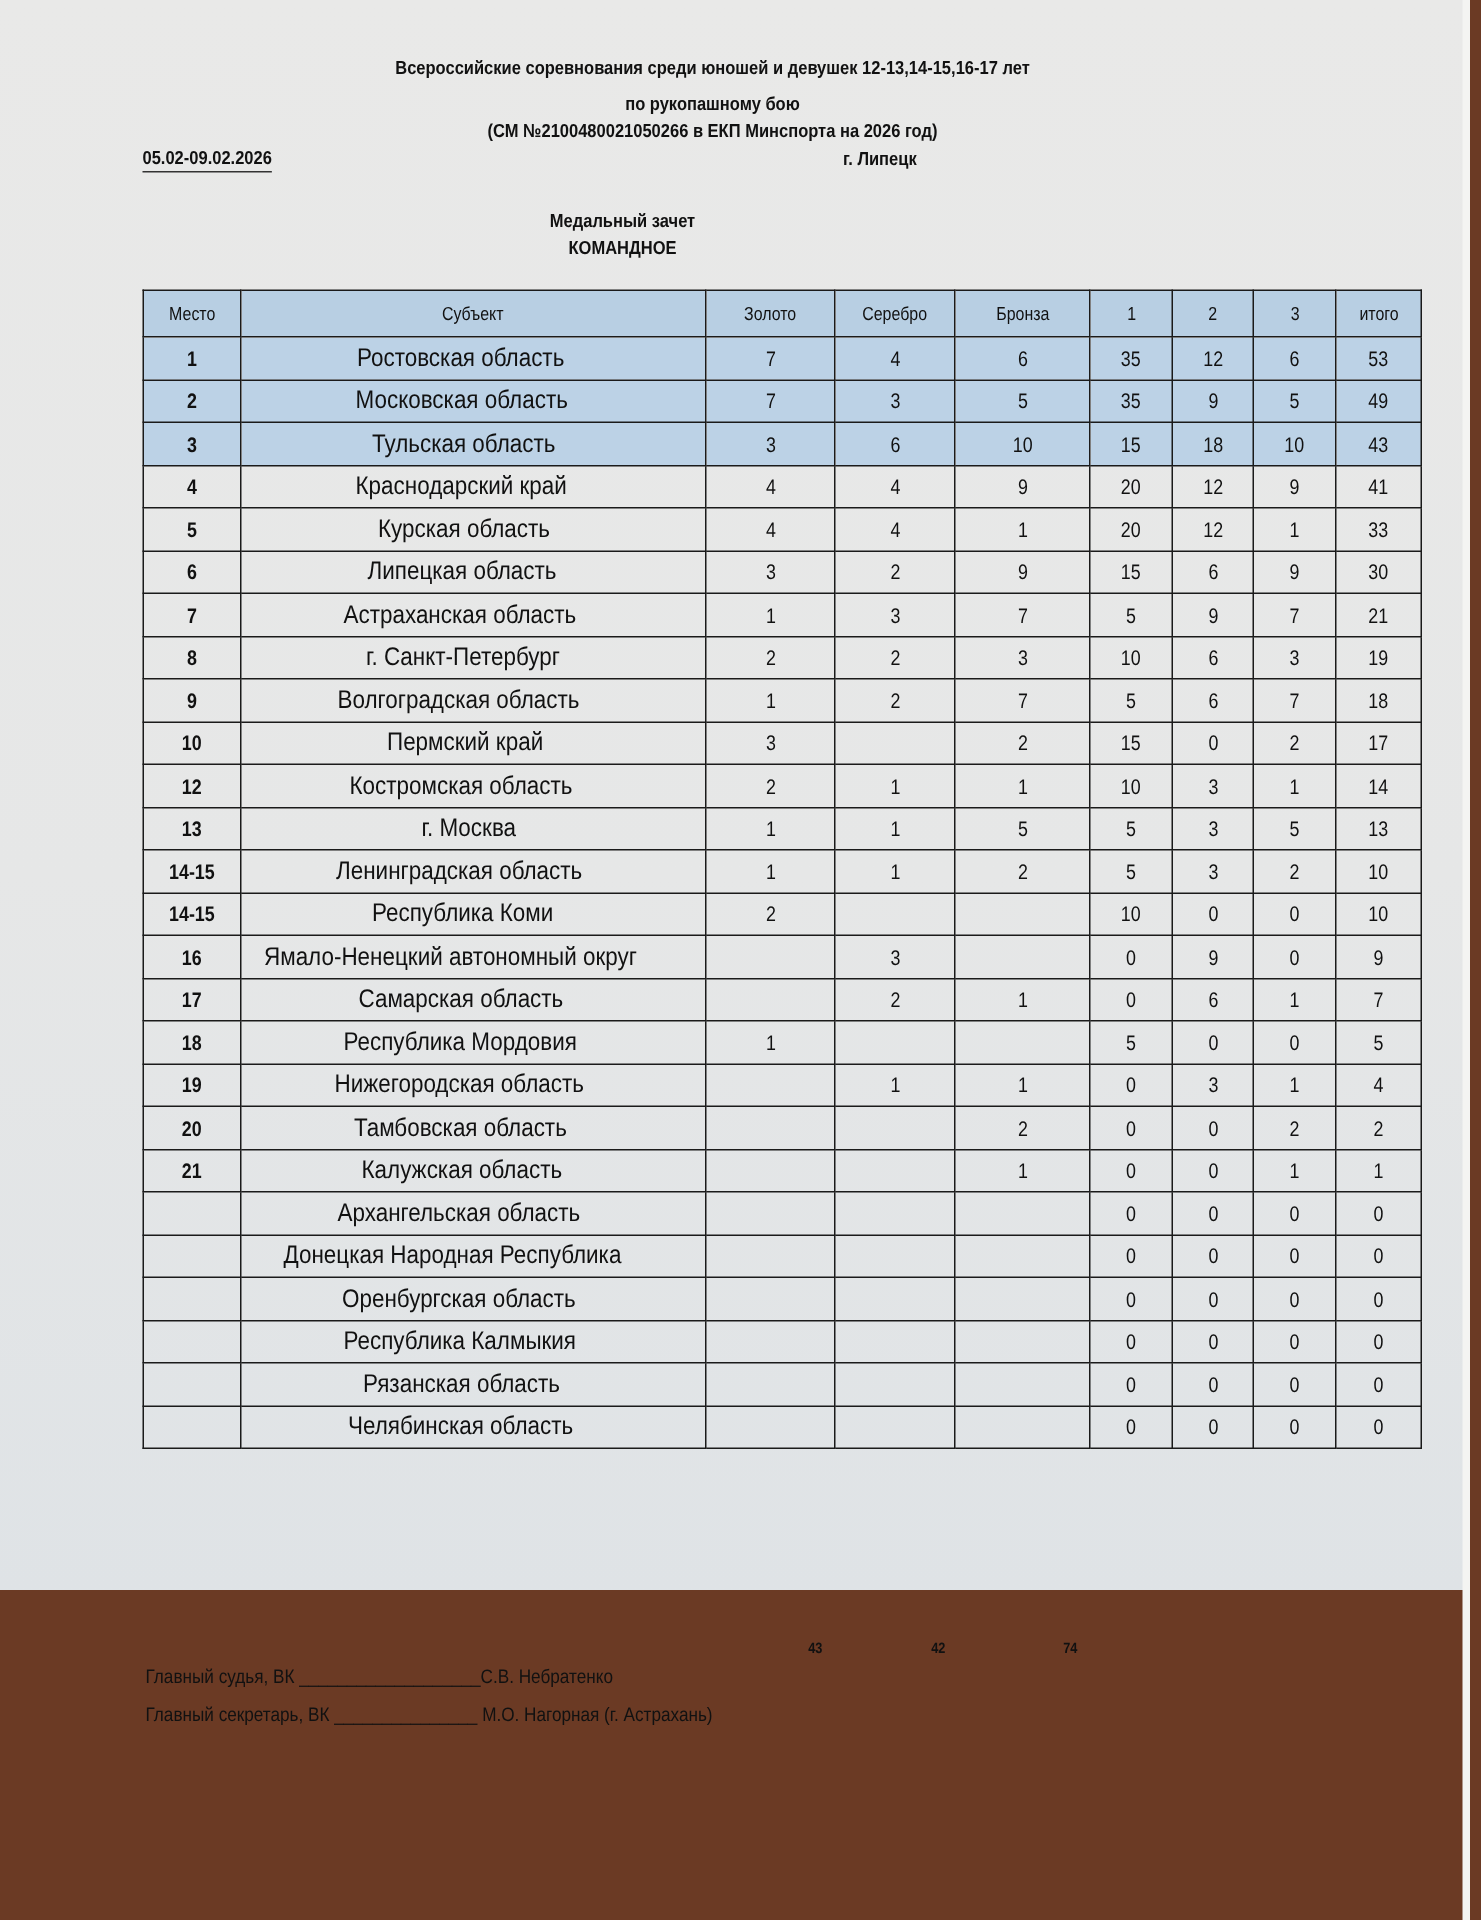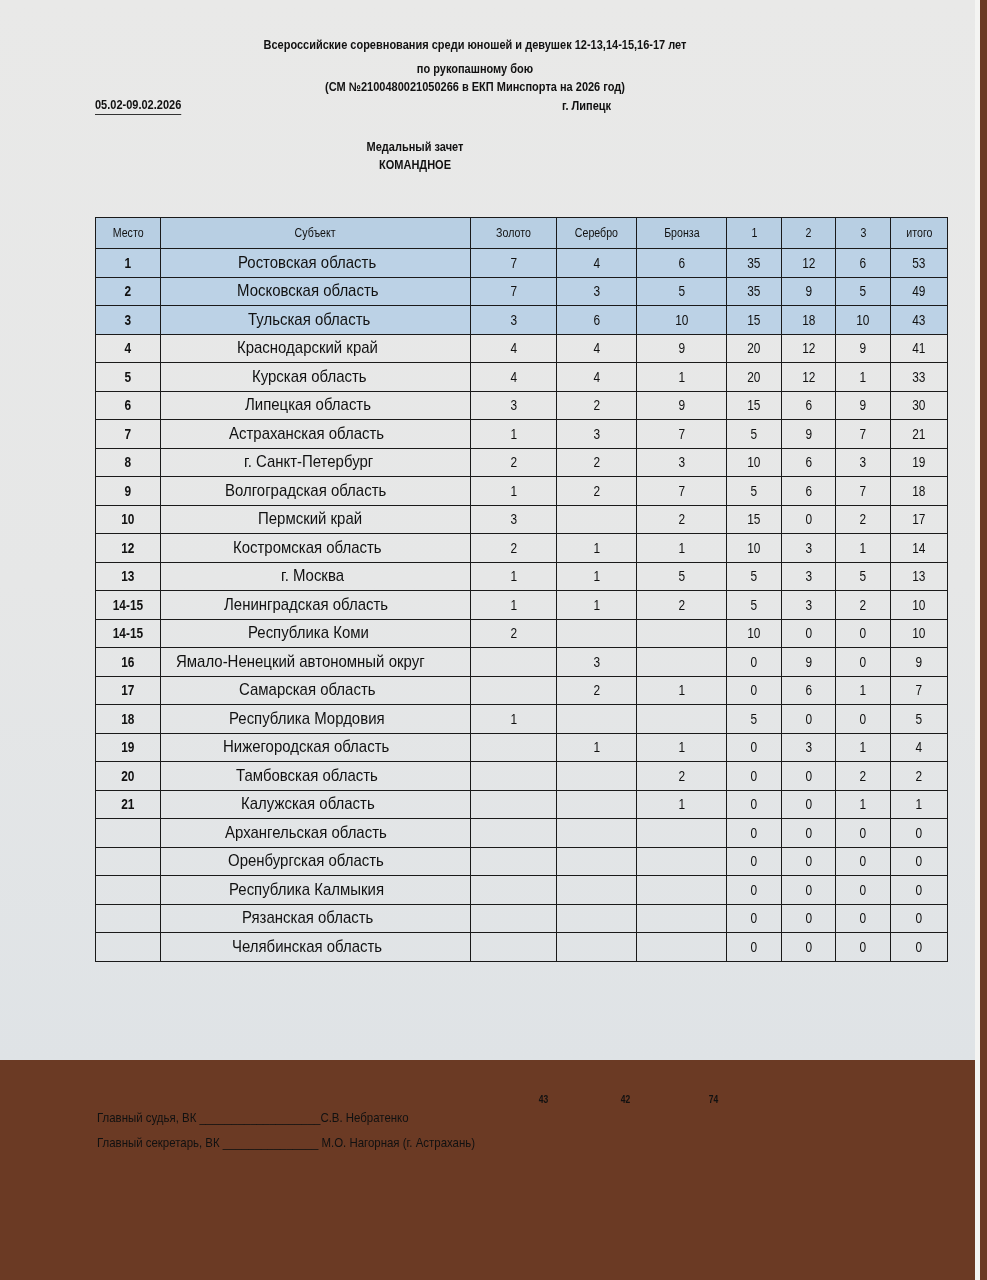--- a/index.html
+++ b/index.html
@@ -39,21 +39,20 @@
       transform: scaleX(0.88); transform-origin: left;
     }
     .subtitle-1 { top: 140px; left: -75px; }
     .subtitle-2 { top: 158px; left: -75px; }
 
     table.medals {
       position: absolute; left: 95px; top: 193px;
       border-collapse: collapse;
       table-layout: fixed;
       width: 852px;
-      margin-top: 24px;
     }
     table.medals td, table.medals th {
       border: 1.5px solid #1a1a1a;
       height: 27.5px; padding: 0;
       text-align: center; vertical-align: middle;
       font-size: 14px;
       overflow: hidden; white-space: nowrap;
     }
     table.medals th {
       background: #b8cfe3; font-weight: normal; font-size: 12.5px; height: 30px;
@@ -348,20 +347,31 @@
           <td class="num"><span></span></td>
           <td class="num"><span></span></td>
           <td class="num"><span></span></td>
           <td class="num"><span>0</span></td>
           <td class="num"><span>0</span></td>
           <td class="num"><span>0</span></td>
           <td class="num"><span>0</span></td>
         </tr>
         <tr>
           <td class="place"><span></span></td>
+          <td class="subject"><span>Донецкая Народная Республика</span></td>
+          <td class="num"><span></span></td>
+          <td class="num"><span></span></td>
+          <td class="num"><span></span></td>
+          <td class="num"><span>0</span></td>
+          <td class="num"><span>0</span></td>
+          <td class="num"><span>0</span></td>
+          <td class="num"><span>0</span></td>
+        </tr>
+        <tr>
+          <td class="place"><span></span></td>
           <td class="subject"><span>Оренбургская область</span></td>
           <td class="num"><span></span></td>
           <td class="num"><span></span></td>
           <td class="num"><span></span></td>
           <td class="num"><span>0</span></td>
           <td class="num"><span>0</span></td>
           <td class="num"><span>0</span></td>
           <td class="num"><span>0</span></td>
         </tr>
         <tr>

